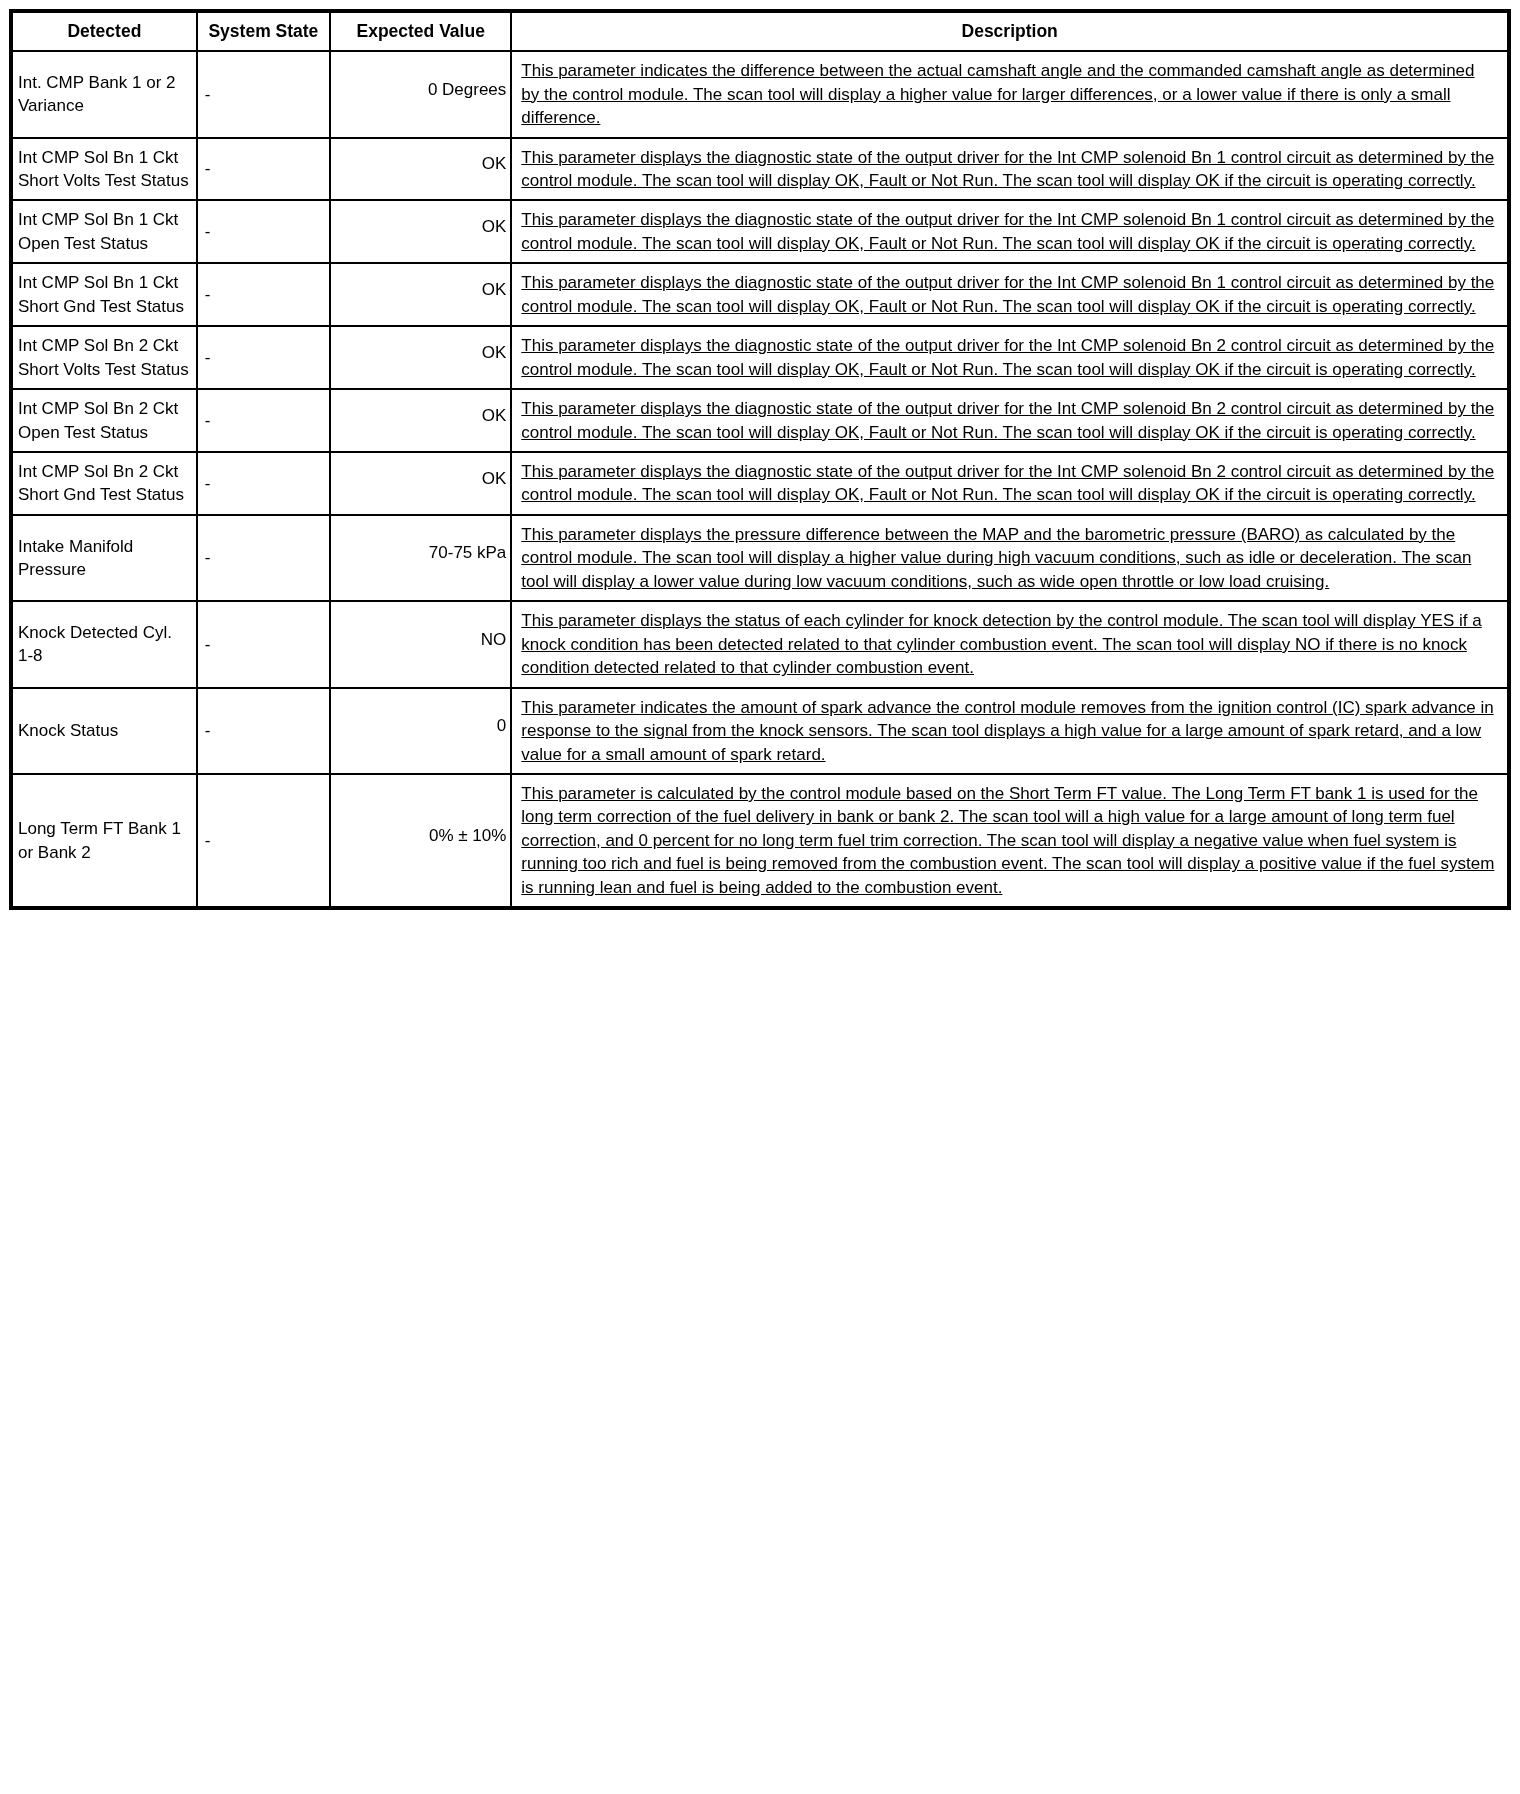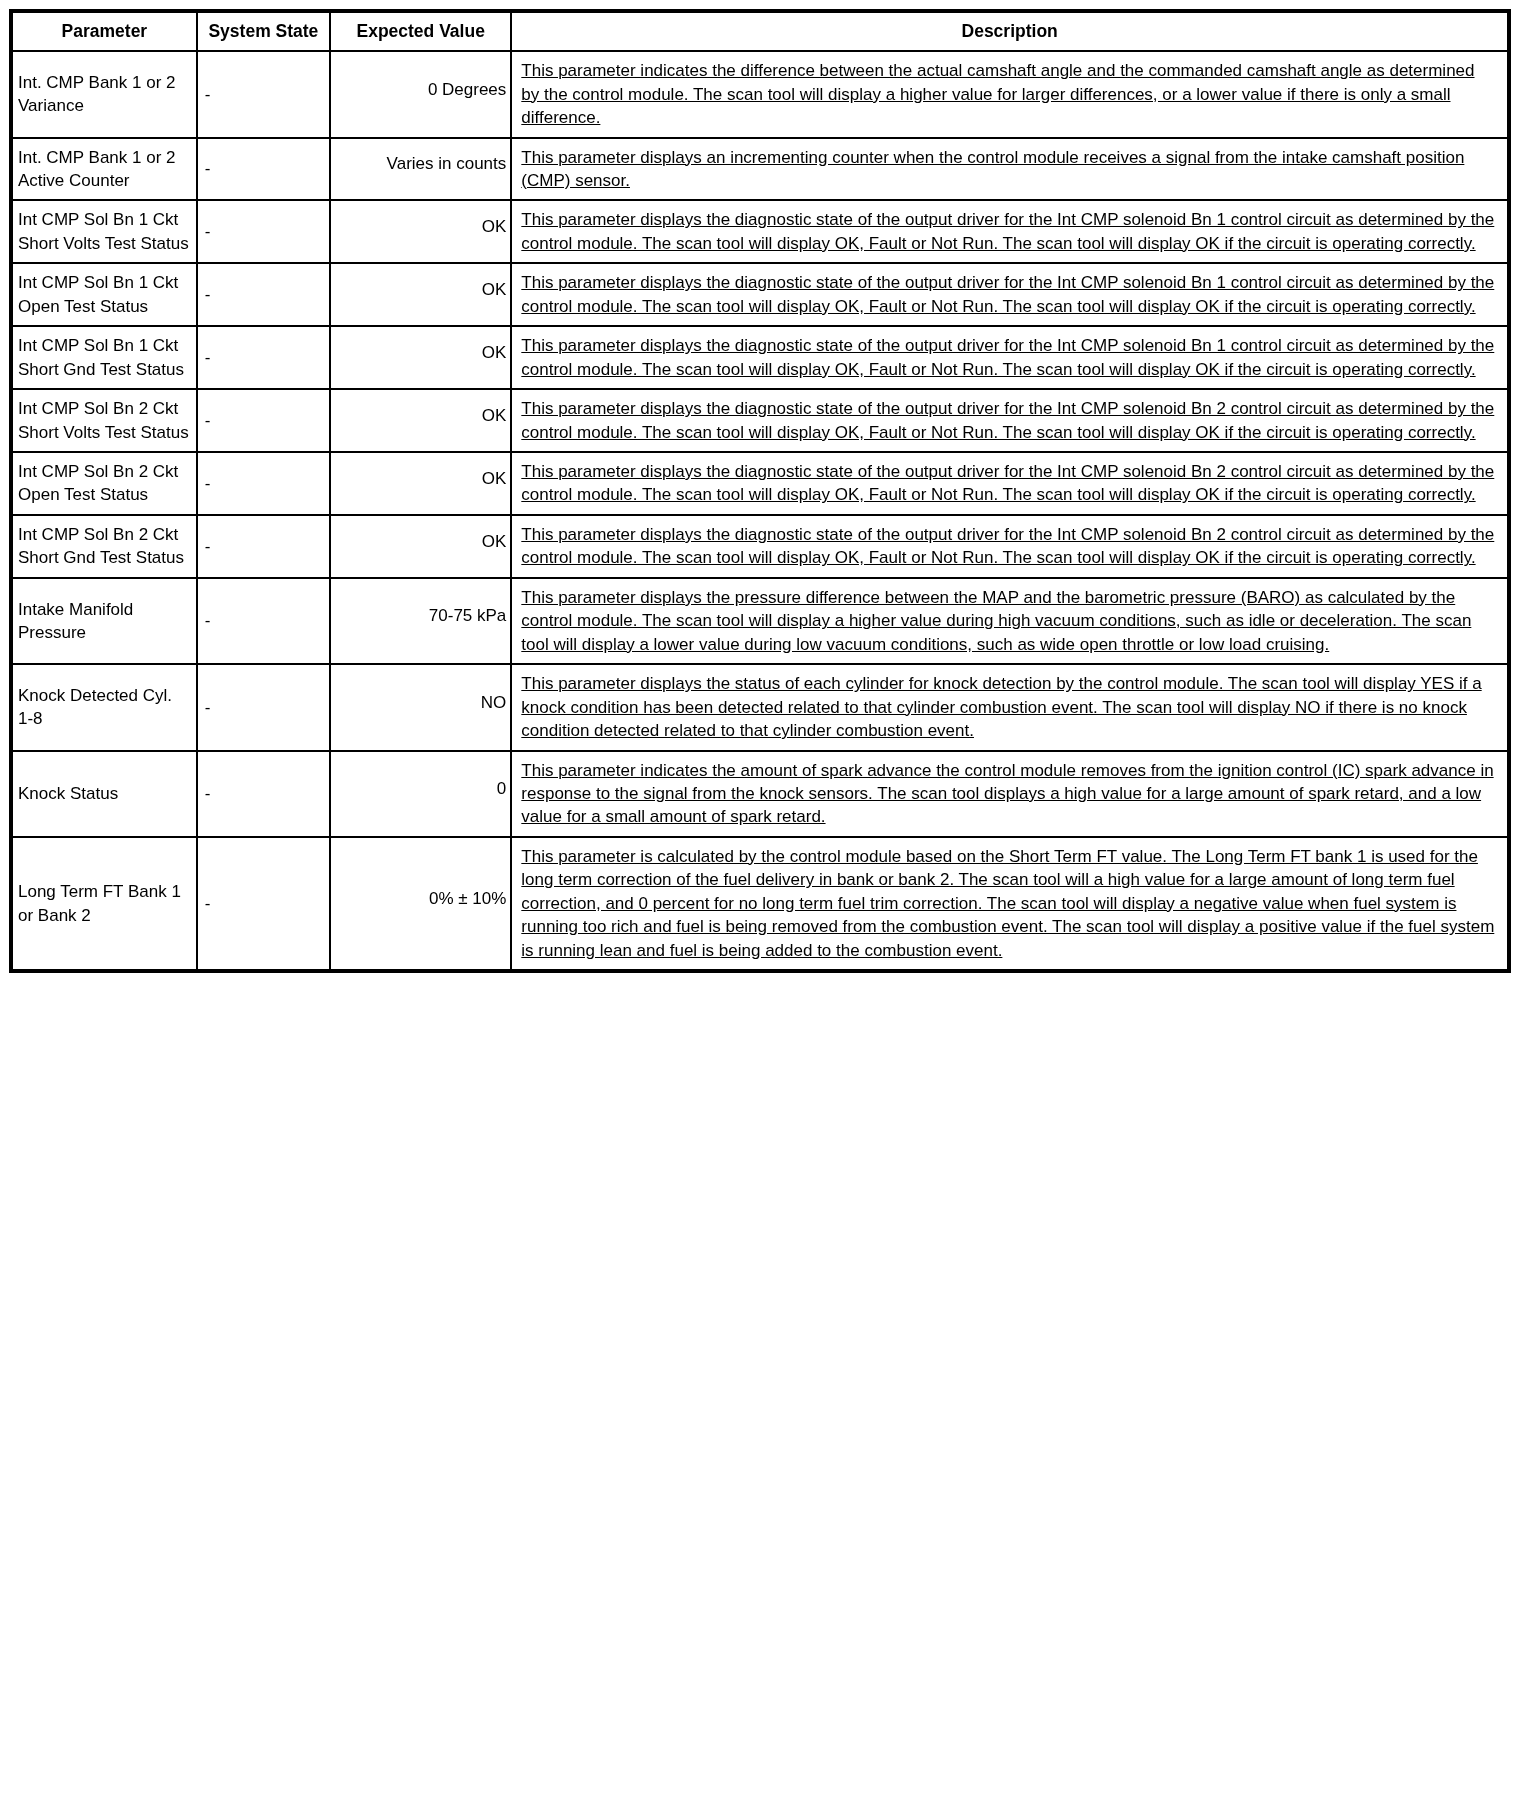--- a/index.html
+++ b/index.html
@@ -65,38 +65,32 @@
 <div class="page">
   <table class="param-table">
     <colgroup>
       <col style="width:12.4%">
       <col style="width:8.9%">
       <col style="width:12.1%">
       <col style="width:66.6%">
     </colgroup>
     <thead>
       <tr>
-        <th>Parameter</th>
+        <th>Detected</th>
         <th>System State</th>
         <th>Expected Value</th>
         <th>Description</th>
       </tr>
     </thead>
     <tbody>
       <tr>
         <td class="cell-parameter">Int. CMP Bank 1 or 2 Variance</td>
         <td class="cell-state">-</td>
         <td class="cell-expected">0 Degrees</td>
         <td class="cell-description">This parameter indicates the difference between the actual camshaft angle and the commanded camshaft angle as determined by the control module. The scan tool will display a higher value for larger differences, or a lower value if there is only a small difference.</td>
-      </tr>
-      <tr>
-        <td class="cell-parameter">Int. CMP Bank 1 or 2 Active Counter</td>
-        <td class="cell-state">-</td>
-        <td class="cell-expected">Varies in counts</td>
-        <td class="cell-description">This parameter displays an incrementing counter when the control module receives a signal from the intake camshaft position (CMP) sensor.</td>
       </tr>
       <tr>
         <td class="cell-parameter">Int CMP Sol Bn 1 Ckt Short Volts Test Status</td>
         <td class="cell-state">-</td>
         <td class="cell-expected">OK</td>
         <td class="cell-description">This parameter displays the diagnostic state of the output driver for the Int CMP solenoid Bn 1 control circuit as determined by the control module. The scan tool will display OK, Fault or Not Run. The scan tool will display OK if the circuit is operating correctly.</td>
       </tr>
       <tr>
         <td class="cell-parameter">Int CMP Sol Bn 1 Ckt Open Test Status</td>
         <td class="cell-state">-</td>

